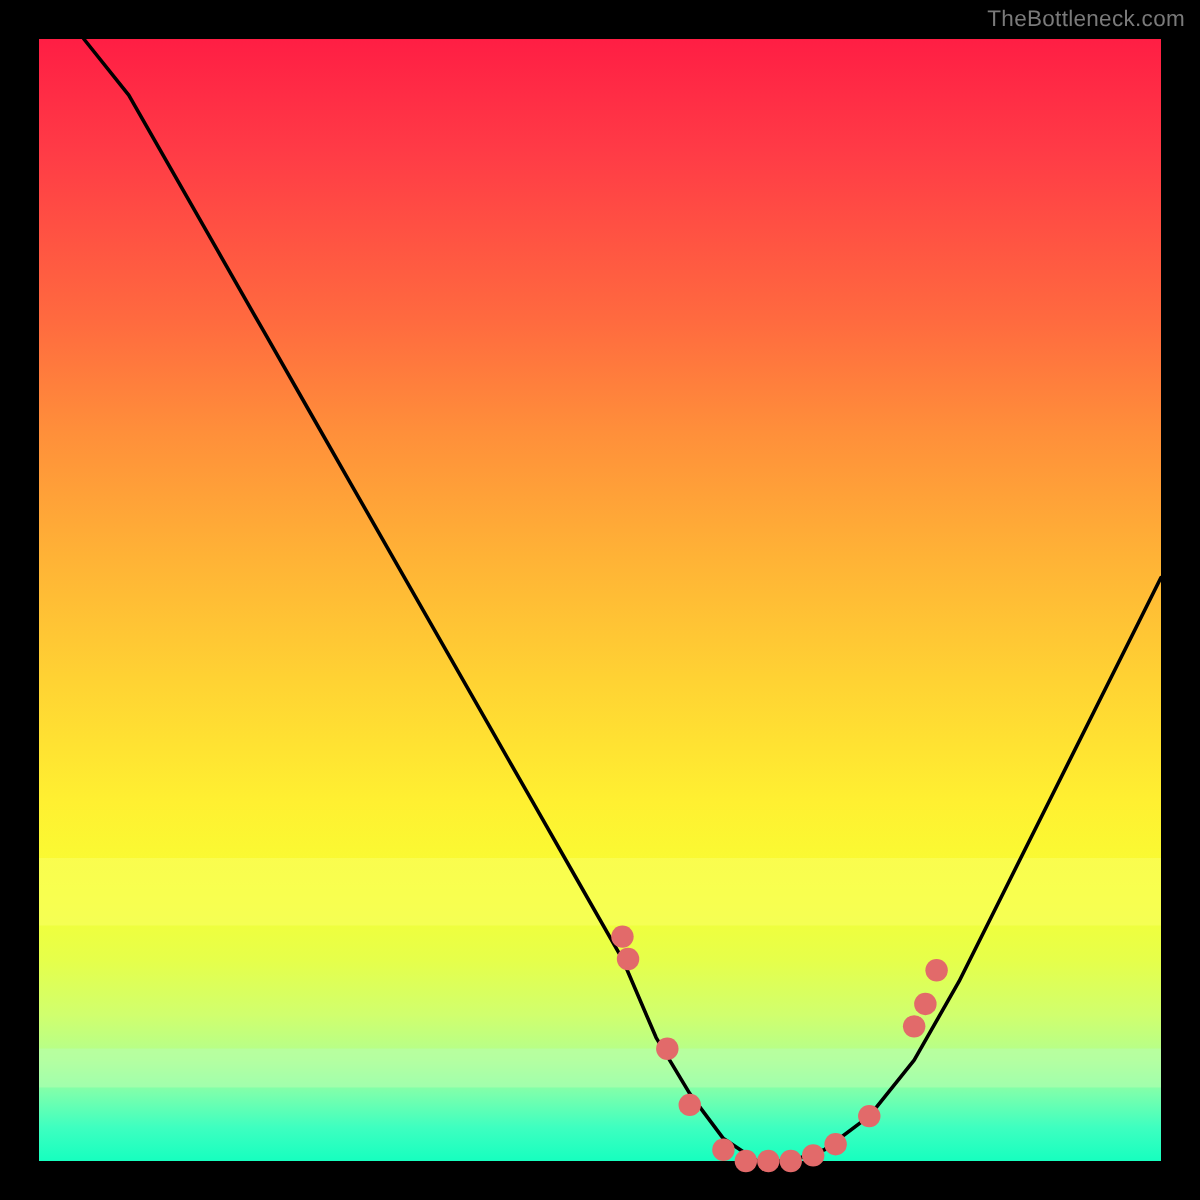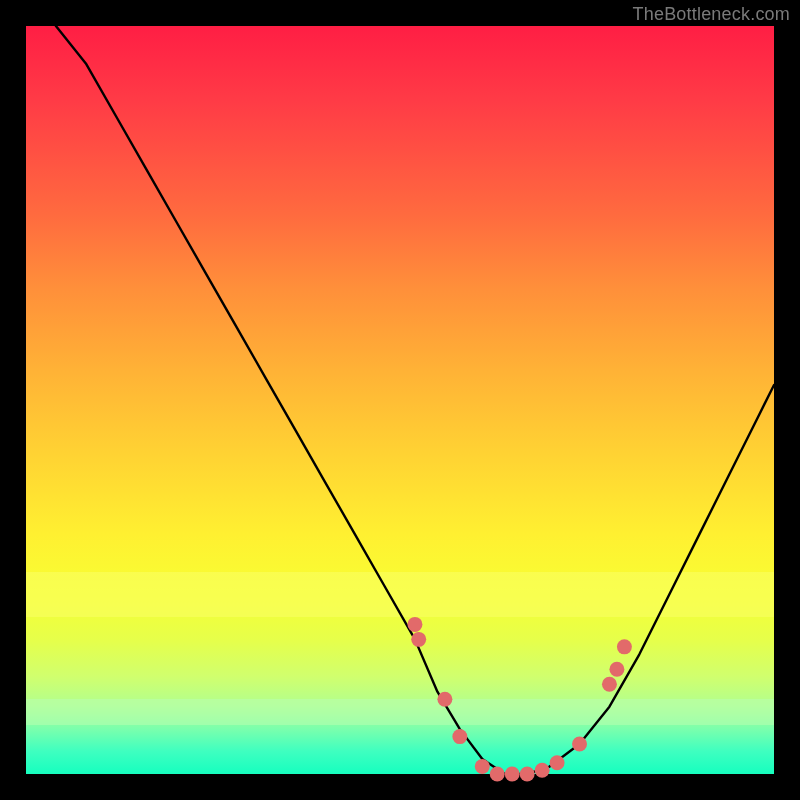--- a/index.html
+++ b/index.html
@@ -66,21 +66,21 @@
     top: 0;
     width: 100%;
     height: 100%;
     overflow: visible;
   }
   .watermark {
     position: absolute;
     top: 4px;
     right: 10px;
     color: #7a7a7a;
-    font-size: 18px;
+    font-size: 15px;
     font-weight: 500;
     letter-spacing: 0.2px;
     user-select: none;
   }
   .curve-path {
     fill: none;
     stroke: #000;
     stroke-width: 2.4;
     stroke-linecap: round;
     stroke-linejoin: round;

